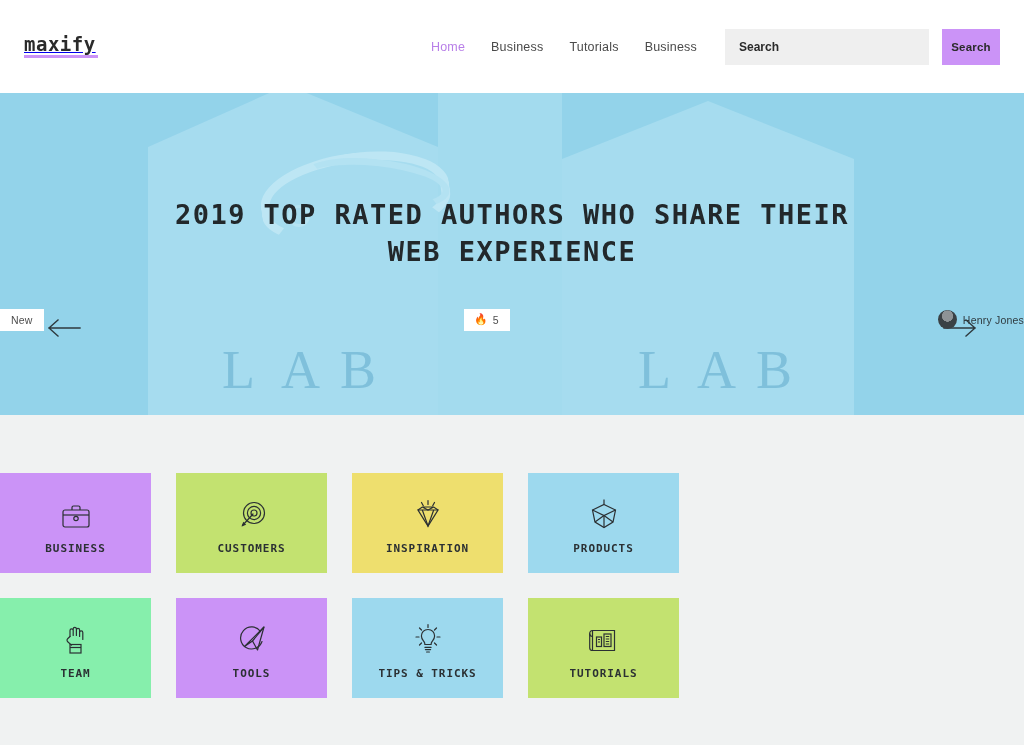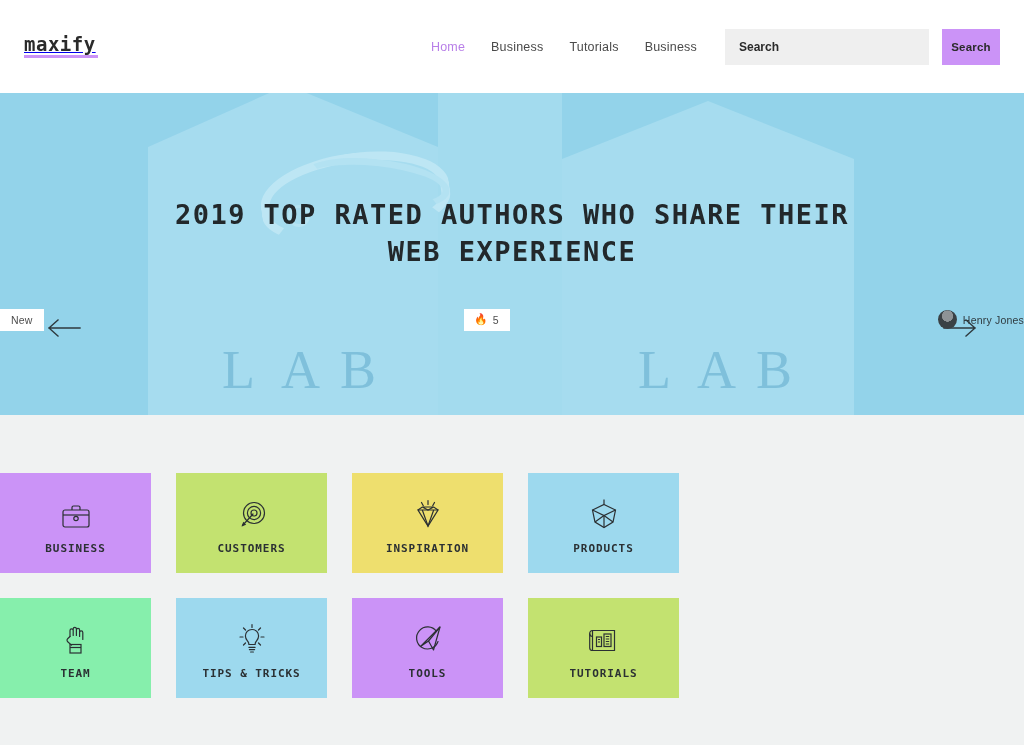--- a/index.html
+++ b/index.html
@@ -429,40 +429,40 @@
         <svg width="31" height="31" viewBox="0 0 31 31" fill="none" stroke="#2b3033" stroke-width="1.2">
           <path d="M10 12.5V6.5a1.6 1.6 0 0 1 3.2 0v5M13.2 11.5V5a1.6 1.6 0 0 1 3.2 0v6M16.4 11.5V6a1.6 1.6 0 0 1 3.2 0v6.5M19.6 12.5V8.5a1.6 1.6 0 0 1 3.2 0v7" stroke-linecap="round"></path>
           <path d="M10 12.5 L7.6 14.8a2 2 0 0 0 .1 2.9l3.8 3.4" stroke-linecap="round"></path>
           <rect x="10" y="20.5" width="11" height="8.5"></rect>
           <path d="M10 23.5h11"></path>
         </svg>
       </span>
       <span class="cat-label">Team</span>
     </a>
 
+    <a class="cat-tile" href="#" style="background:#cb93f7">
+      <span class="cat-icon">
+        <svg width="32" height="31" viewBox="0 0 32 31" fill="none" stroke="#2b3033" stroke-width="1.2">
+          <path d="M24.5 7.5A11 11 0 1 0 26 17.5" stroke-linecap="round"></path>
+          <path d="M8.5 22.5 L28 3 L21.5 26 L16.5 17 Z" stroke-linejoin="round"></path>
+          <path d="M28 3 L16.5 17"></path>
+        </svg>
+      </span>
+      <span class="cat-label">Tools</span>
+    </a>
+
     <a class="cat-tile" href="#" style="background:#9dd9ee">
       <span class="cat-icon">
         <svg width="30" height="32" viewBox="0 0 30 32" fill="none" stroke="#2b3033" stroke-width="1.2">
           <path d="M15 1.5v3M6.5 5l2 2M23.5 5l-2 2M3 14h3M27 14h-3M6.5 22l2-2M23.5 22l-2-2" stroke-linecap="round"></path>
           <path d="M15 6.5c-4 0-6.6 3-6.6 6.6 0 2.8 1.7 4.3 2.6 5.6.7 1 .9 1.8.9 2.8h6.2c0-1 .2-1.8.9-2.8.9-1.3 2.6-2.8 2.6-5.6 0-3.6-2.6-6.6-6.6-6.6z"></path>
           <path d="M11.9 24.3h6.2M12.4 26.6h5.2M13.6 29h2.8" stroke-linecap="round"></path>
         </svg>
       </span>
       <span class="cat-label">Tips &amp; Tricks</span>
-    </a>
-
-    <a class="cat-tile" href="#" style="background:#cb93f7">
-      <span class="cat-icon">
-        <svg width="32" height="31" viewBox="0 0 32 31" fill="none" stroke="#2b3033" stroke-width="1.2">
-          <path d="M24.5 7.5A11 11 0 1 0 26 17.5" stroke-linecap="round"></path>
-          <path d="M8.5 22.5 L28 3 L21.5 26 L16.5 17 Z" stroke-linejoin="round"></path>
-          <path d="M28 3 L16.5 17"></path>
-        </svg>
-      </span>
-      <span class="cat-label">Tools</span>
     </a>
 
     <a class="cat-tile" href="#" style="background:#c3e270">
       <span class="cat-icon">
         <svg width="31" height="29" viewBox="0 0 31 29" fill="none" stroke="#2b3033" stroke-width="1.2">
           <path d="M4.5 4.5h22v20h-22z"></path>
           <path d="M4.5 4.5c-1.7 0-2.8 1.3-2.8 3s1.1 3 2.8 3"></path>
           <path d="M1.7 7.5v14.2c0 1.6 1.1 2.8 2.8 2.8"></path>
           <rect x="8.5" y="11" width="5" height="9.5"></rect>
           <rect x="16" y="8" width="7" height="12.5"></rect>

